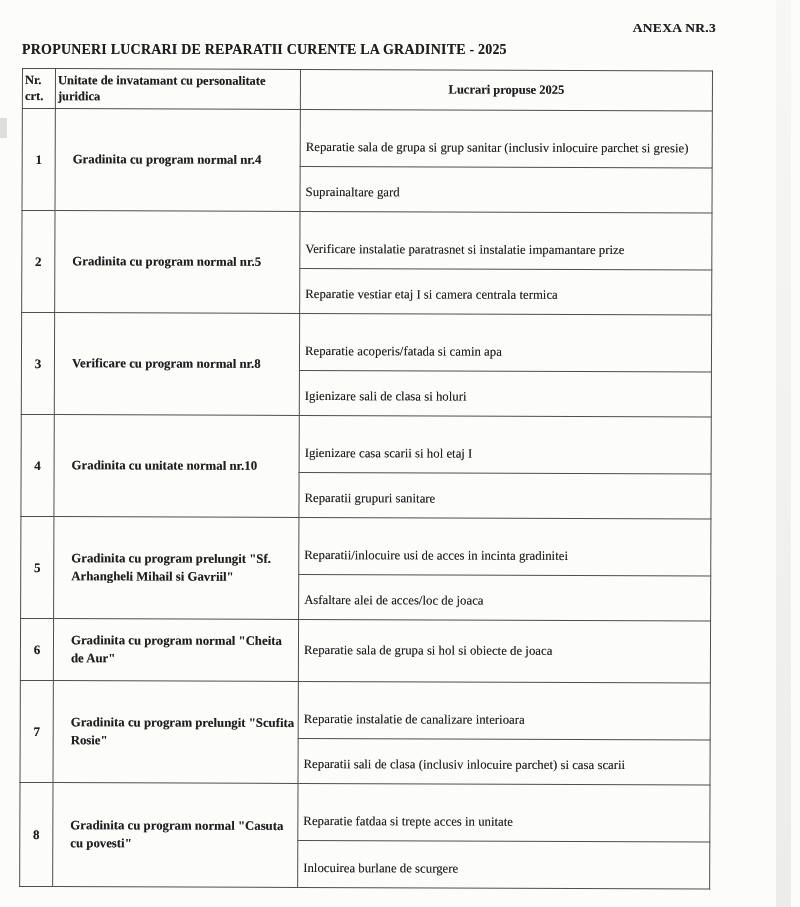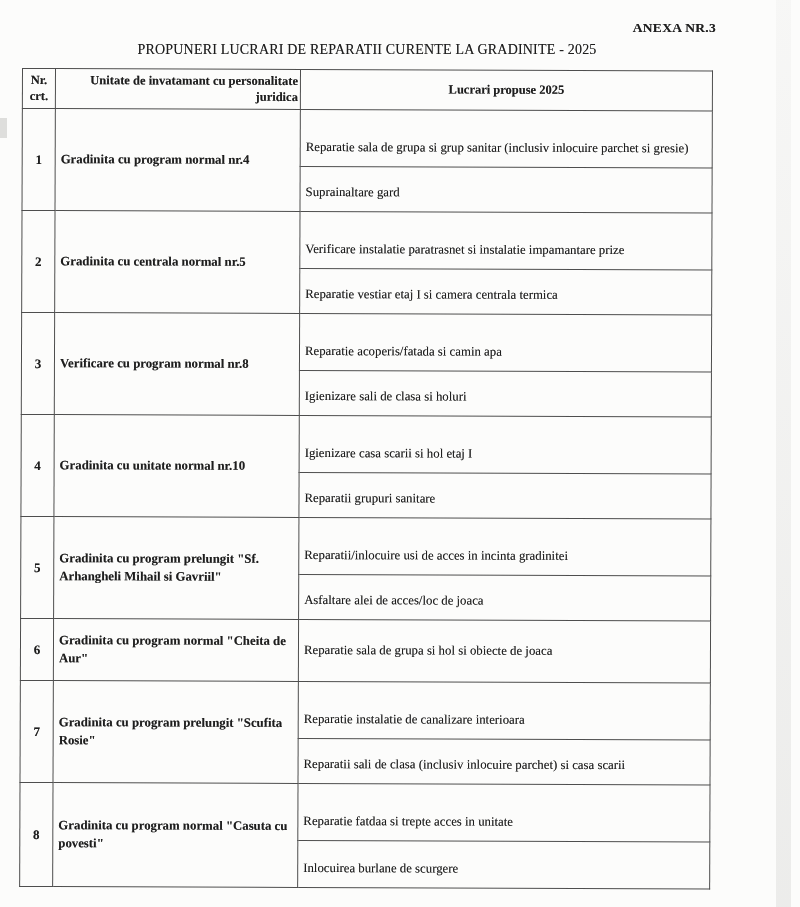--- a/index.html
+++ b/index.html
@@ -20,22 +20,22 @@
     right: 84px;
     font-weight: bold;
     font-size: 13.5px;
     letter-spacing: 0.3px;
   }
   .doc-title {
     position: absolute;
     top: 42px;
     left: 22px;
     width: 690px;
-    text-align: center;
-    font-weight: normal;
+    text-align: left;
+    font-weight: bold;
     font-size: 14px;
     letter-spacing: 0.2px;
   }
   .table-wrap {
     position: absolute;
     top: 68px;
     left: 22px;
     width: 690px;
     transform: rotate(0.2deg);
     transform-origin: top left;
@@ -50,37 +50,37 @@
     overflow: hidden;
   }
   thead tr { height: 40px; }
   th {
     font-size: 12.5px;
     font-weight: bold;
     padding: 1px 2px;
     line-height: 1.25;
     vertical-align: middle;
   }
-  th.c1 { text-align: center; }
-  th.c2 { text-align: right; font-family: Liberation Serif, serif; }
+  th.c1 { text-align: left; }
+  th.c2 { text-align: left; font-family: Liberation Serif, serif; }
   th.c3 { text-align: center; }
   tr.h-s1 { height: 57px; }
   tr.h-s2 { height: 45px; }
   tr.h-s2b { height: 47px; }
   tr.h-one { height: 62px; }
   td.nr {
     text-align: center;
     font-weight: bold;
     font-size: 13px;
     vertical-align: middle;
   }
   td.unit {
     font-weight: bold;
     font-size: 12.8px;
-    padding: 2px 3px 2px 5px;
+    padding: 2px 3px 2px 17px;
     line-height: 1.4;
     vertical-align: middle;
   }
   td.work {
     font-size: 12.8px;
     padding: 2px 2px 11px 5px;
     vertical-align: bottom;
     line-height: 1.2;
   }
   td.work.single {
@@ -132,21 +132,21 @@
         <td class="nr" rowspan="2">1</td>
         <td class="unit" rowspan="2">Gradinita cu program normal nr.4</td>
         <td class="work">Reparatie sala de grupa si grup sanitar (inclusiv inlocuire parchet si gresie)</td>
       </tr>
       <tr class="h-s2">
         <td class="work">Suprainaltare gard</td>
       </tr>
 
       <tr class="h-s1">
         <td class="nr" rowspan="2">2</td>
-        <td class="unit" rowspan="2">Gradinita cu centrala normal nr.5</td>
+        <td class="unit" rowspan="2">Gradinita cu program normal nr.5</td>
         <td class="work">Verificare instalatie paratrasnet si instalatie impamantare prize</td>
       </tr>
       <tr class="h-s2">
         <td class="work">Reparatie vestiar etaj I si camera centrala termica</td>
       </tr>
 
       <tr class="h-s1">
         <td class="nr" rowspan="2">3</td>
         <td class="unit" rowspan="2">Verificare cu program normal nr.8</td>
         <td class="work">Reparatie acoperis/fatada si camin apa</td>

